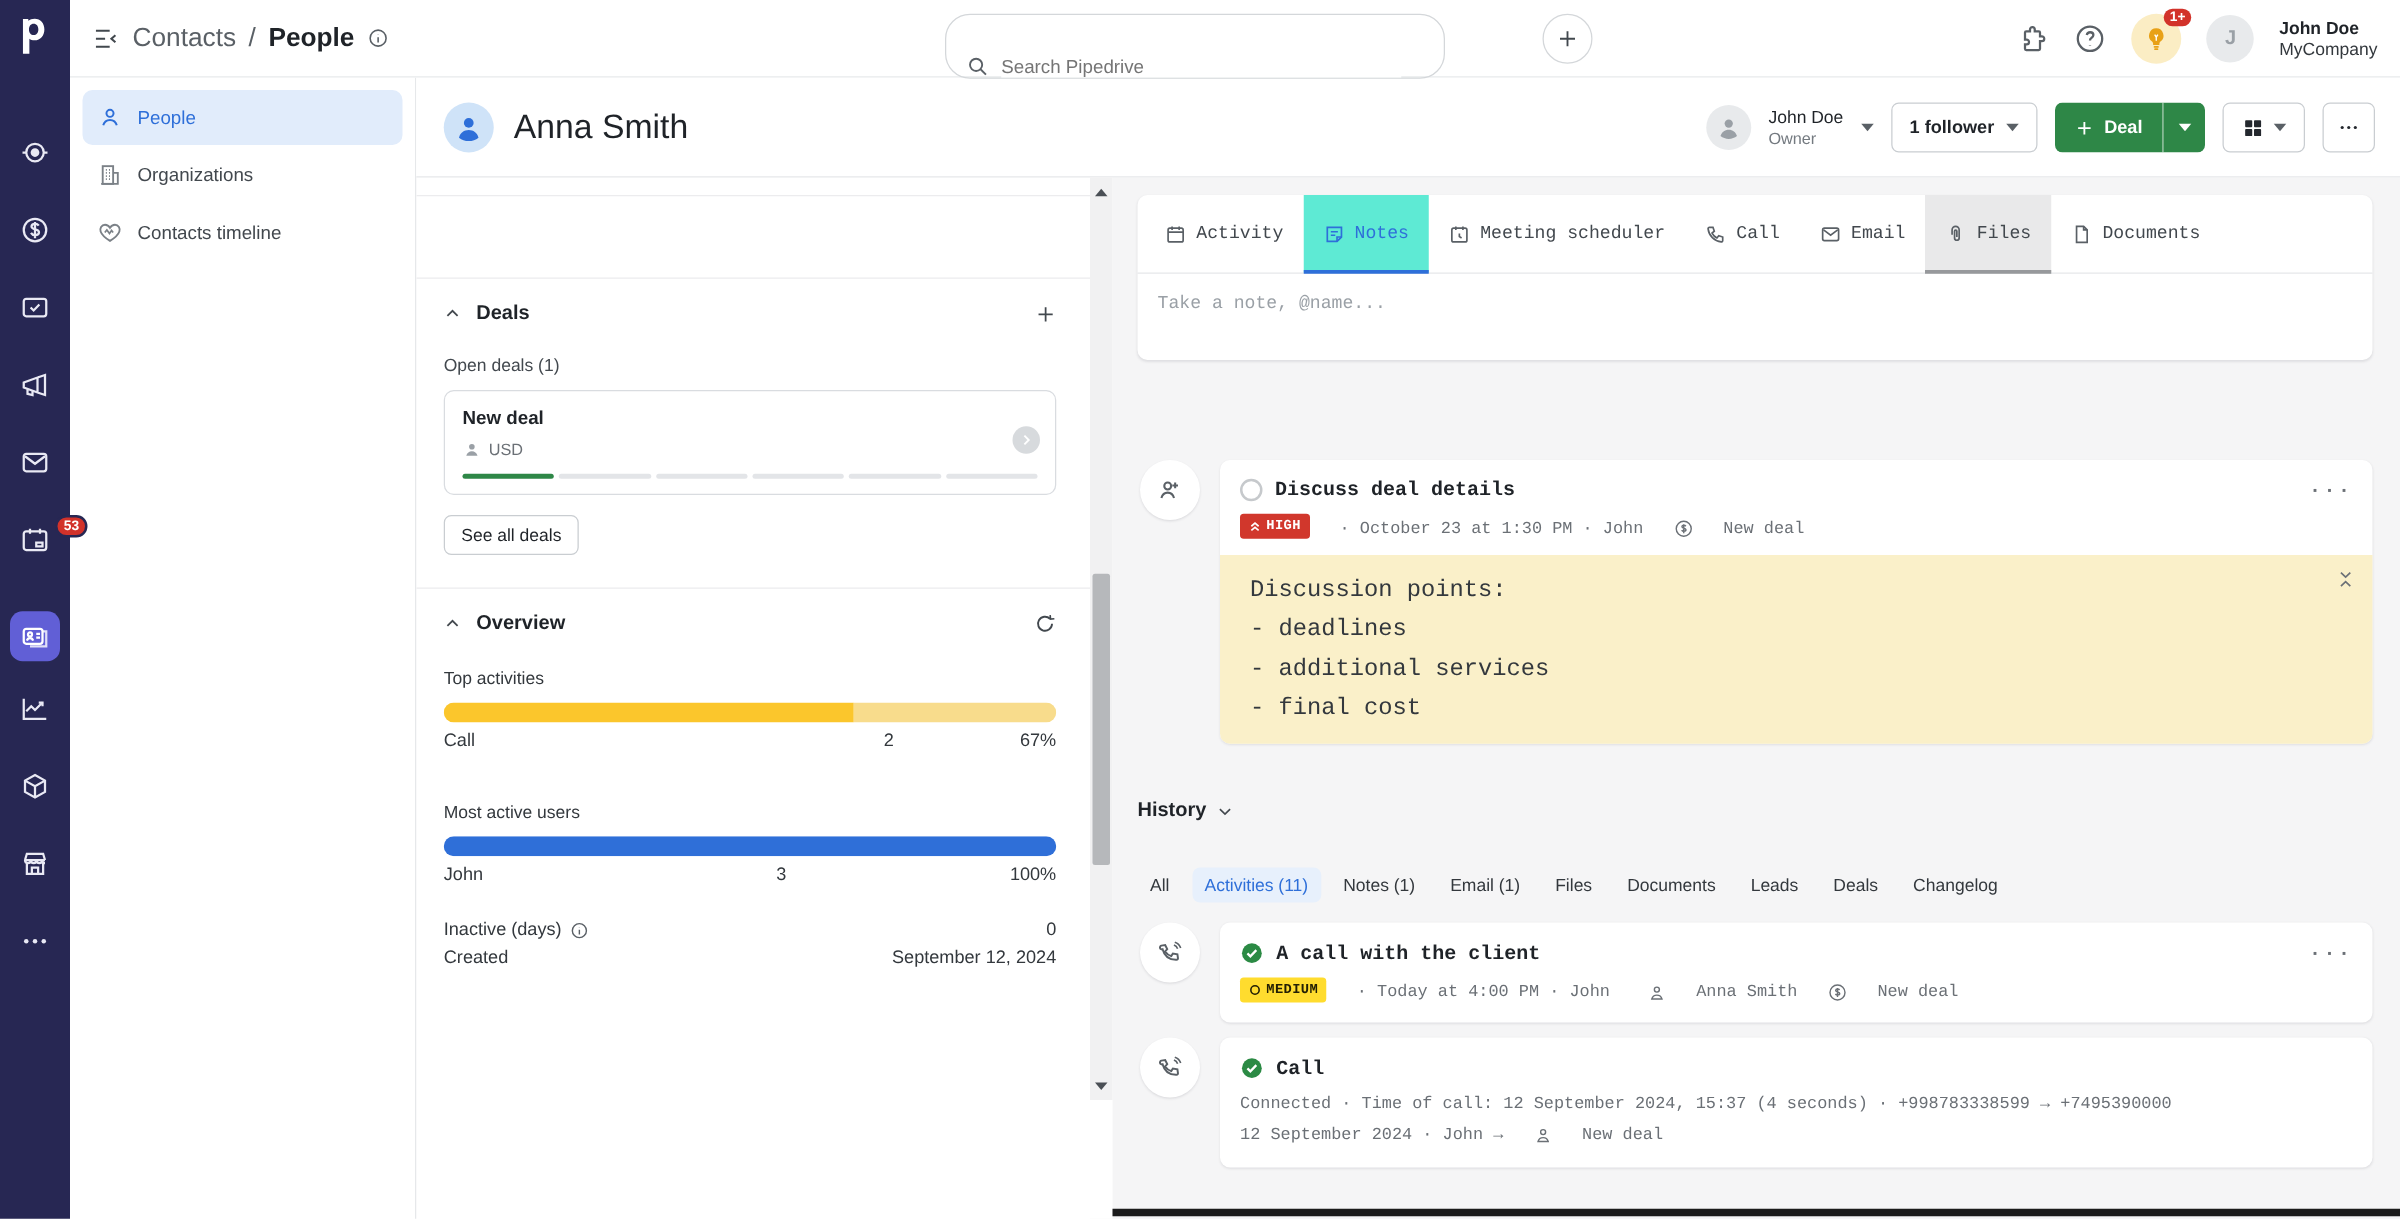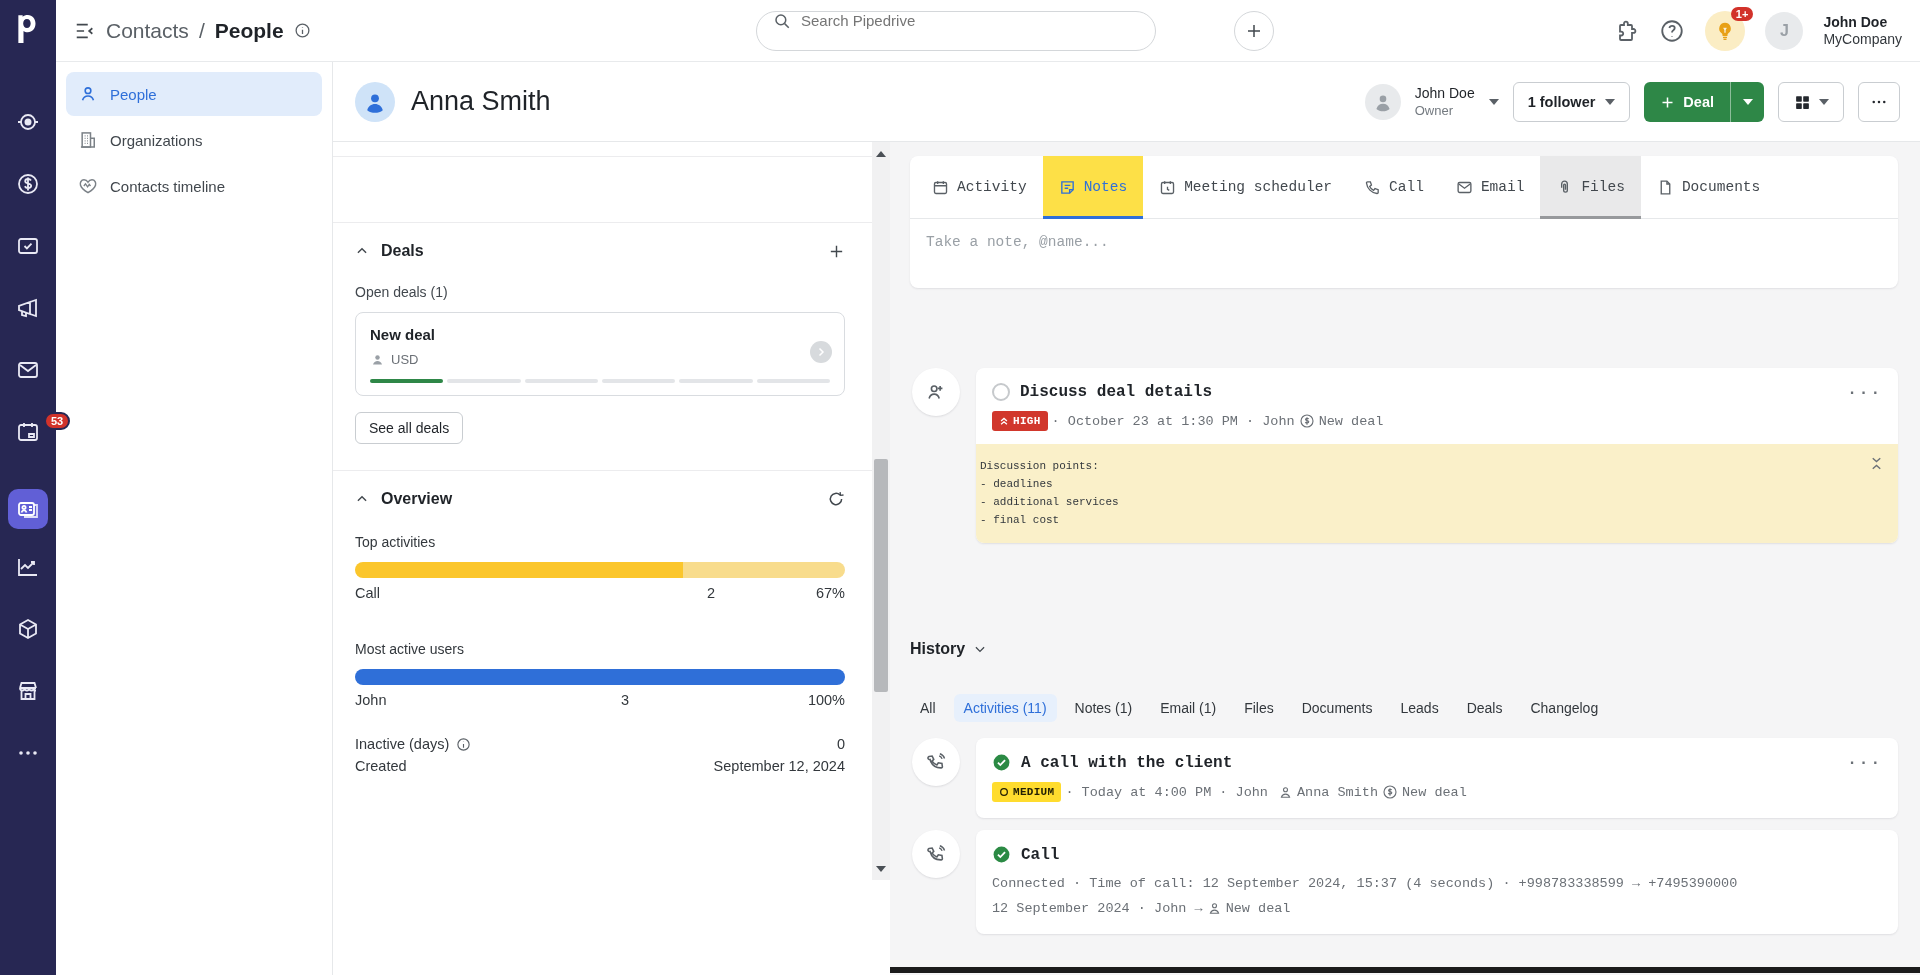--- a/index.html
+++ b/index.html
@@ -11,21 +11,21 @@
   .rail-item { position:absolute; left:0; width:56px; display:flex; justify-content:center; color:#e9e9f4; }
   .rail-tile { width:40px; height:40px; border-radius:10px; display:flex; align-items:center; justify-content:center; }
   .rail-tile.active { background:#615fd6; }
   .rail-badge { position:absolute; top:-8px; left:28px; background:#d2322a; color:#fff; font-size:11px; font-weight:bold; border-radius:9px; padding:1px 5px; border:2px solid #272753; }
 
   
   #topbar { position:absolute; left:56px; top:0; right:0; height:62px; background:#fff; border-bottom:1px solid #e8eaec; z-index:20; display:flex; align-items:center; }
   .crumb-wrap { display:flex; align-items:center; gap:10px; margin-left:18px; font-size:21px; }
   .crumb-gray { color:#5a6066; }
   .crumb-bold { font-weight:bold; color:#1f2328; }
-  #search-pill { position:absolute; left:700px; top:11px; width:400px; height:40px; border:1px solid #d4d7da; border-radius:20px; display:flex; align-items:flex-start; gap:10px; padding:0 16px; color:#747a80; }
+  #search-pill { position:absolute; left:700px; top:11px; width:400px; height:52px; border:1px solid #d4d7da; border-radius:20px; display:flex; align-items:flex-end; gap:10px; padding:0 16px; color:#747a80; }
   #search-pill input { border:none; outline:none; font-size:15px; width:320px; color:#33383d; font-family:inherit; }
   #quick-add { position:absolute; left:1178px; top:11px; width:40px; height:40px; border:1px solid #d4d7da; border-radius:50%; display:flex; align-items:center; justify-content:center; color:#42484e; }
   .topbar-right { position:absolute; right:18px; top:0; height:62px; display:flex; align-items:center; gap:20px; }
   .tb-icon { color:#5a6066; }
   .bulb-wrap { position:relative; width:40px; height:40px; background:#fbedc4; border-radius:50%; display:flex; align-items:center; justify-content:center; }
   .bulb-badge { position:absolute; top:-4px; right:-8px; background:#d2322a; color:#fff; font-size:11px; font-weight:bold; border-radius:9px; padding:1px 5px; }
   .avatar-j { width:38px; height:38px; border-radius:50%; background:#e8eaec; color:#9aa0a6; font-size:16px; font-weight:bold; display:flex; align-items:center; justify-content:center; }
   .user-block { line-height:1.25; }
   .user-name { font-size:14px; font-weight:bold; color:#1f2328; }
   .user-company { font-size:14px; color:#33383d; }
@@ -86,21 +86,21 @@
   #vthumb { position:absolute; left:2px; top:317px; width:14px; height:233px; background:#b6b8bb; border-radius:2px; }
   #vscroll-bottomgap { position:absolute; left:872px; width:18px; height:95px; bottom:0; top:auto; background:#fff; z-index:13; }
 
   
   #right { position:absolute; left:890px; top:142px; right:0; bottom:0; background:#f5f5f6; overflow:hidden; }
   .card { background:#fff; border-radius:8px; box-shadow:0 1px 2px rgba(40,40,60,.10);font-family:Liberation Mono, monospace; }
   #tabs-card { position:absolute; left:20px; right:22px; top:14px; height:132px; }
   .tab-row { display:flex; height:63px; border-bottom:1px solid #e6e8ea; padding:0 6px; }
   .tab { display:flex; align-items:center; gap:8px; padding:0 16px; font-size:14.5px; color:#42484e; position:relative; }
   .tab .tab-ic { color:#5a6066; }
-  .tab.active { color:#2e6fd9; background:#fde047; }
+  .tab.active { color:#2e6fd9; background:#5eead4; }
   .tab.active .tab-ic { color:#2e6fd9; }
   .tab.active::after { content:""; position:absolute; left:0; right:0; bottom:-1px; height:3px; background:#2e6fd9; }
   .tab.hovergray { background:#e9e9ea; }
   .tab.hovergray::after { content:""; position:absolute; left:0; right:0; bottom:-1px; height:3px; background:#97999c; }
   .composer { padding:14px 16px; }
   .composer input { width:100%; border:none; outline:none; font-size:14.5px; font-family:inherit; color:#33383d; background:transparent; }
   .composer input::placeholder { color:#9aa0a6; }
 
   .sec-title-row { position:absolute; left:20px; right:22px; display:flex; align-items:center; }
   .sec-title { font-size:16px; font-weight:bold; color:#1f2328; display:flex; align-items:center; gap:8px; }
@@ -109,25 +109,25 @@
   .toggle { width:36px; height:20px; border-radius:10px; background:#c9cdd1; position:relative; }
   .toggle .knob { position:absolute; left:2px; top:2px; width:16px; height:16px; border-radius:50%; background:#fff; }
 
   .feed-icon { position:absolute; width:48px; height:48px; border-radius:50%; background:#fff; box-shadow:0 1px 2px rgba(40,40,60,.12); display:flex; align-items:center; justify-content:center; color:#5a6066; }
   .feed-card { position:absolute; left:86px; right:22px; }
   .fc-head { padding:15px 16px 13px; position:relative; }
   .fc-title-row { display:flex; align-items:center; gap:10px; }
   .fc-title { font-size:16px; font-weight:bold; color:#1f2328; }
   .ring { width:18px; height:18px; border:2px solid #c6c9cc; border-radius:50%; }
   .dots-btn { position:absolute; right:16px; top:16px; color:#6b7076; letter-spacing:2px; font-weight:bold; }
-  .fc-meta { display:flex; align-items:center; gap:4px; margin-top:10px; font-size:13.5px; color:#6b7076; }
+  .fc-meta { display:flex; align-items:flex-end; gap:24px; margin-top:10px; font-size:13.5px; color:#6b7076; }
   .badge { display:inline-flex; align-items:center; gap:4px; height:20px; padding:0 7px; border-radius:3px; font-size:11px; font-weight:bold; letter-spacing:.3px; }
   .badge.high { background:#d1372c; color:#fff; }
   .badge.medium { background:#ffdc2e; color:#221f04; }
-  .note-body { background:#faf0c9; border-radius:0 0 8px 8px; padding:13px 4px; position:relative; font-size:11px; color:#33383d; line-height:1.65; }
+  .note-body { background:#faf0c9; border-radius:0 0 8px 8px; padding:13px 24px; position:relative; font-size:19px; color:#33383d; line-height:1.65; }
   .collapse-ic { position:absolute; right:14px; top:12px; color:#6b7076; }
 
   .filters { position:absolute; left:20px; display:flex; align-items:center; gap:8px; font-size:14px; color:#33383d; }
   .filter { padding:6px 10px; border-radius:6px; }
   .filter.active { background:#e7f0fc; color:#2e6fd9; }
 
   #hscroll { position:absolute; left:890px; right:0; bottom:2px; height:6px; background:#1b1b1b; z-index:40; }
 </style>
 </head>
 <body>

